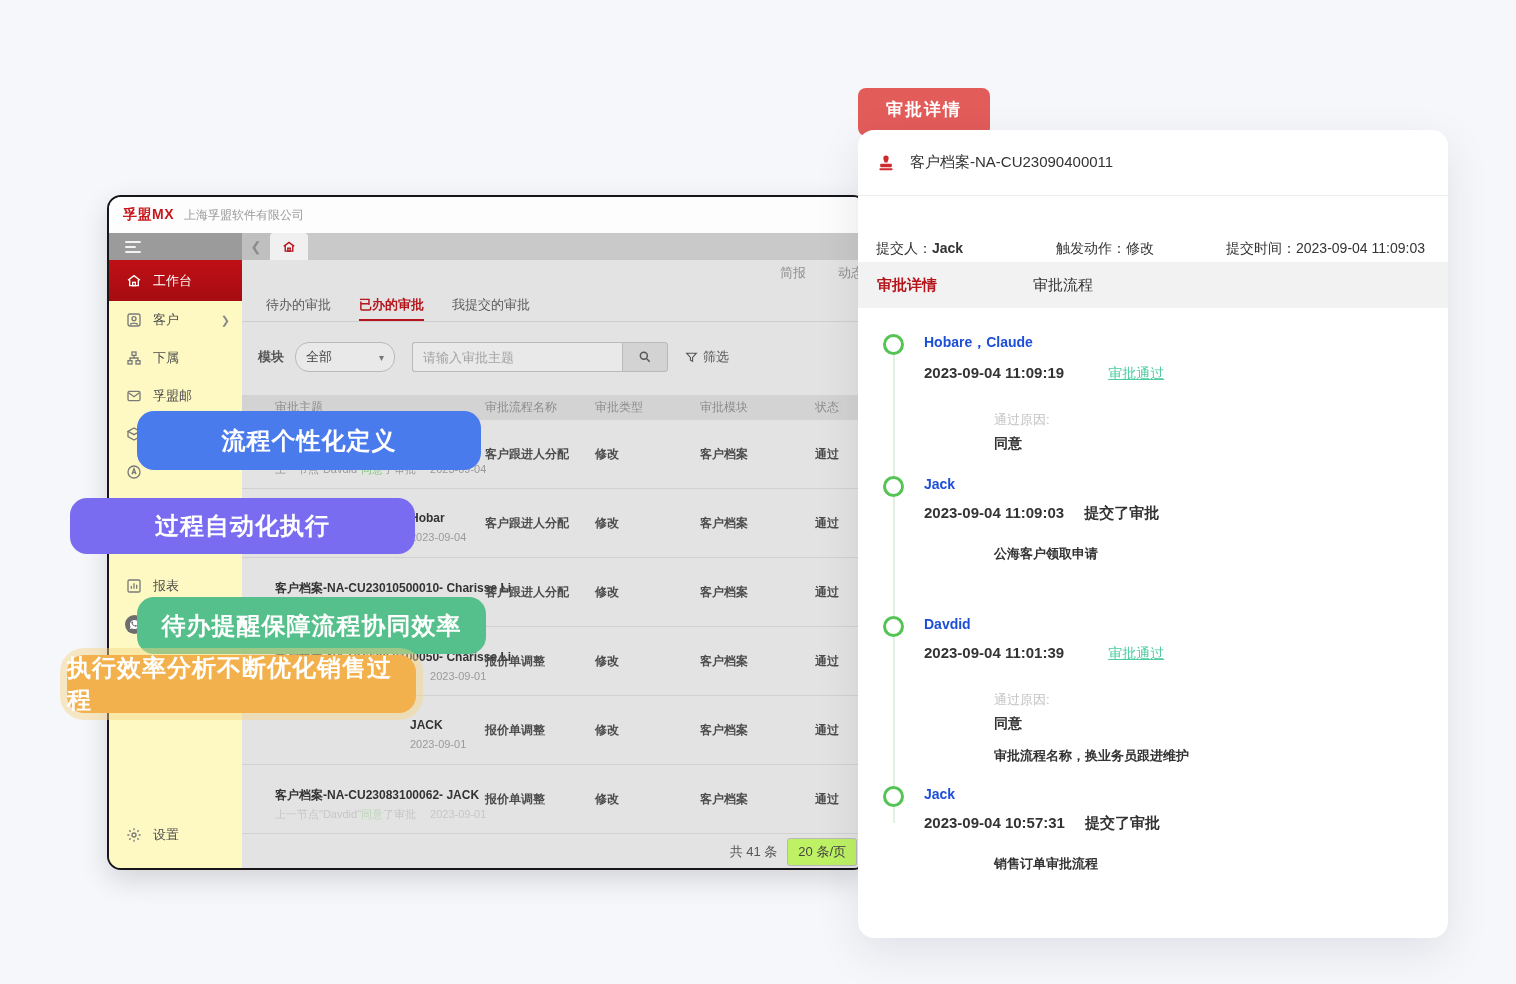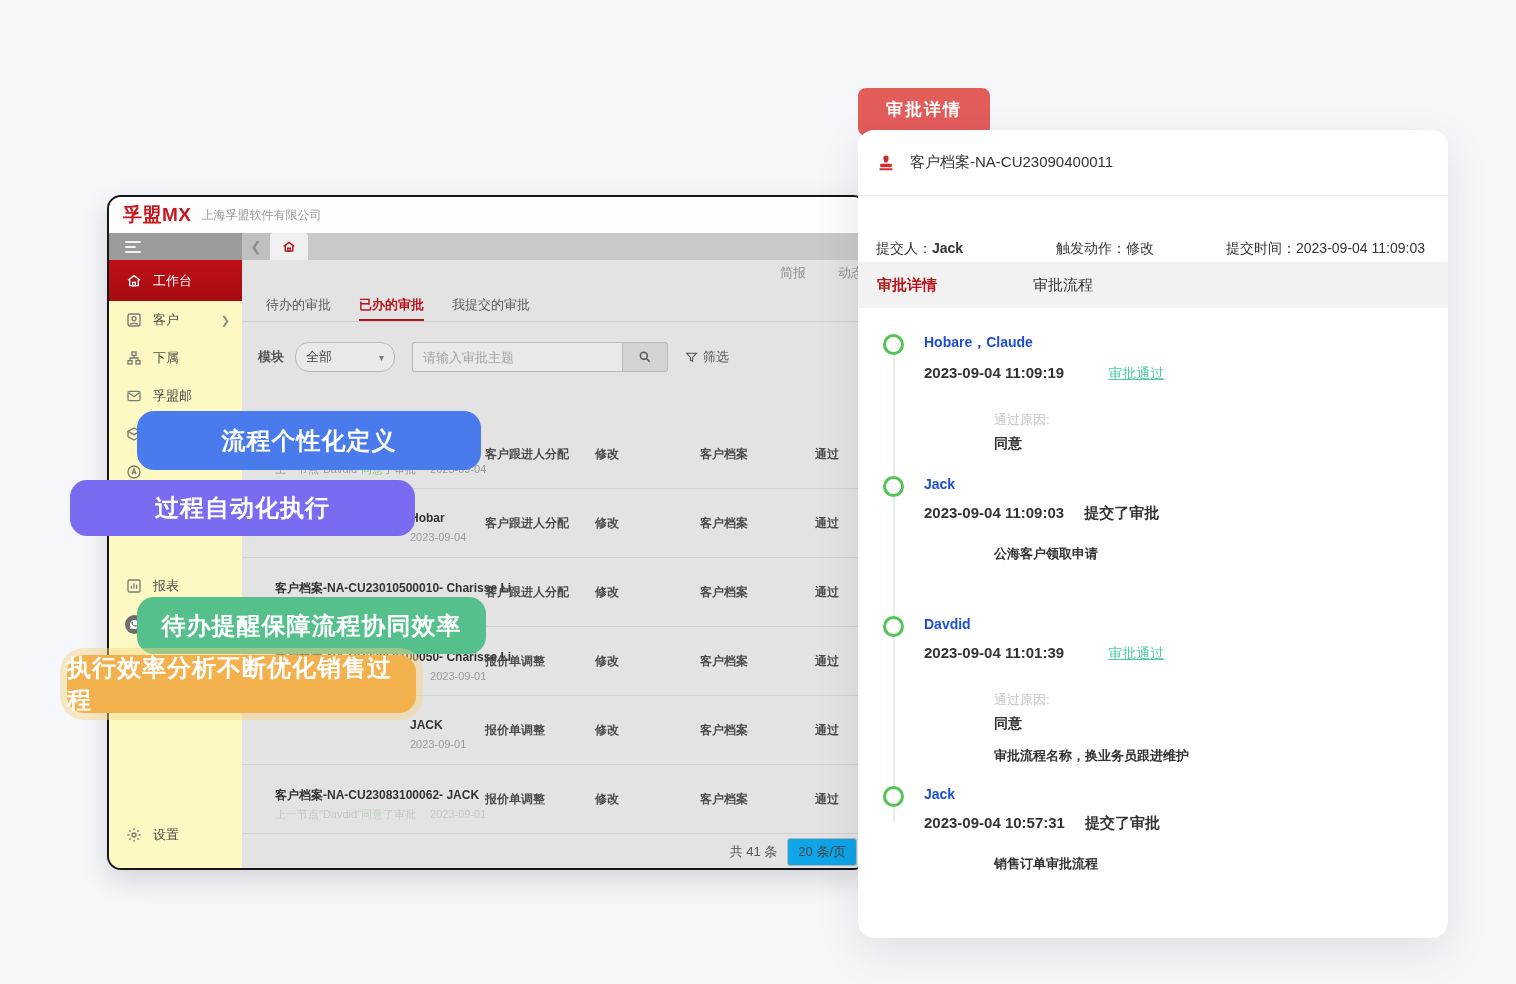--- a/index.html
+++ b/index.html
@@ -5,21 +5,21 @@
   * { margin:0; padding:0; box-sizing:border-box; }
   html,body { width:1516px; height:984px; }
   body { font-family:"Liberation Sans", sans-serif; background:#f6f7fa; position:relative; overflow:hidden; }
   .stage { position:absolute; inset:0; }
 
   
   .app-window { position:absolute; left:107px; top:195px; width:760px; height:675px;
     background:#e4e4e4; border:2px solid #15151a; border-radius:14px; overflow:hidden;
     box-shadow:0 10px 28px rgba(0,0,0,.14); z-index:10; }
   .win-header { height:36px; background:#fdfdfd; display:flex; align-items:center; padding:0 14px; gap:10px; }
-  .logo { color:#c8161d; font-size:19px; font-weight:800; letter-spacing:.5px; }
+  .logo { color:#c8161d; font-size:14px; font-weight:800; letter-spacing:.5px; }
   .company { color:#9a9a9a; font-size:12px; }
   .win-strip { height:27px; display:flex; }
   .strip-side { width:133px; background:#9b9b9b; display:flex; align-items:center; padding-left:16px; }
   .hamburger { width:16px; height:12px; display:flex; flex-direction:column; justify-content:space-between; }
   .hamburger span { height:2px; background:#f2f2f2; border-radius:1px; }
   .hamburger span:nth-child(2){ width:70%; }
   .strip-rest { flex:1; background:#c9c9c9; display:flex; align-items:stretch; }
   .strip-back { width:28px; background:#bfbfbf; color:#8a8a8a; display:flex; align-items:center; justify-content:center; font-size:13px; }
   .home-tab { width:38px; background:#f0f0f0; display:flex; align-items:center; justify-content:center; border-radius:4px 4px 0 0; }
   .win-body { display:flex; height:608px; }
@@ -60,27 +60,27 @@
   .c-status { position:absolute; left:573px; width:60px; }
   .t-row .c-subject { top:22px; }
   .t-row .c-flow,.t-row .c-type,.t-row .c-module,.t-row .c-status { top:26px; color:#4c4c4c; font-weight:700; }
   .row-title { color:#333; font-weight:700; white-space:nowrap; }
   .row-sub { position:absolute; left:33px; top:42px; font-size:11px; color:#9a9a9a; white-space:nowrap; }
   .row-sub .green { color:#7cc576; }
   .row-sub .date { margin-left:14px; }
   .indent-1 .row-title,.indent-1 .row-sub { padding-left:135px; }
   .faded .row-sub { opacity:.4; }
   .tbl-footer { position:absolute; right:8px; top:578px; display:flex; align-items:center; gap:10px; font-size:13px; color:#555; }
-  .page-size { height:28px; border:1px solid #b9b9b9; background:#0ea5e9; border-radius:3px; display:flex; align-items:center; padding:0 10px; font-size:13px; color:#444; }
+  .page-size { height:28px; border:1px solid #b9b9b9; background:#bef264; border-radius:3px; display:flex; align-items:center; padding:0 10px; font-size:13px; color:#444; }
 
   
   .callout { position:absolute; z-index:50; display:flex; align-items:center; justify-content:center;
     color:#fff; font-size:24px; font-weight:700; letter-spacing:1px; border-radius:17px; }
   .co-blue { left:137px; top:411px; width:344px; height:59px; background:#4a7bec; }
-  .co-purple { left:70px; top:480px; width:345px; height:56px; background:#7a6cf0; }
+  .co-purple { left:70px; top:498px; width:345px; height:56px; background:#7a6cf0; }
   .co-green { left:137px; top:597px; width:349px; height:57px; background:#55c08b; }
   .co-yellow { left:67px; top:655px; width:349px; height:58px; background:#f2b14c; box-shadow:0 0 0 7px rgba(246,210,130,.45); }
 
   
   .panel-tag { position:absolute; left:858px; top:88px; width:132px; height:48px; background:#e25c5a;
     border-radius:8px; display:flex; align-items:flex-start; justify-content:center; padding-top:10px;
     color:#fff; font-size:17px; font-weight:700; letter-spacing:2px; z-index:30; }
   .panel { position:absolute; left:858px; top:130px; width:590px; height:808px; background:#ffffff;
     border-radius:16px; box-shadow:0 14px 44px rgba(30,40,70,.10); z-index:40; overflow:hidden; }
   .p-titlebar { height:66px; display:flex; align-items:center; gap:14px; padding:0 18px; border-bottom:1px solid #ececec; }
@@ -265,20 +265,27 @@
               </svg>
           </span>
           <span class="f-filter">
             <svg width="13" height="13" viewBox="0 0 24 24" fill="none" stroke="currentColor" stroke-width="2">
                 <path d="M3 4h18l-7 8v7l-4-2v-5z"></path>
               </svg>
             <span>筛选</span>
           </span>
         </div>
 
+        <div class="tbl-head">
+          <span class="c-subject">审批主题</span>
+          <span class="c-flow">审批流程名称</span>
+          <span class="c-type">审批类型</span>
+          <span class="c-module">审批模块</span>
+          <span class="c-status">状态</span>
+        </div>
 
         <div class="tbl-rows">
 
           <div class="t-row">
             <span class="c-subject row-title"></span>
             <span class="row-sub"><span>上一节点"Davdid"</span><span class="green">同意</span><span>了审批</span><span class="date">2023-09-04</span></span>
             <span class="c-flow">客户跟进人分配</span>
             <span class="c-type">修改</span>
             <span class="c-module">客户档案</span>
             <span class="c-status">通过</span>

